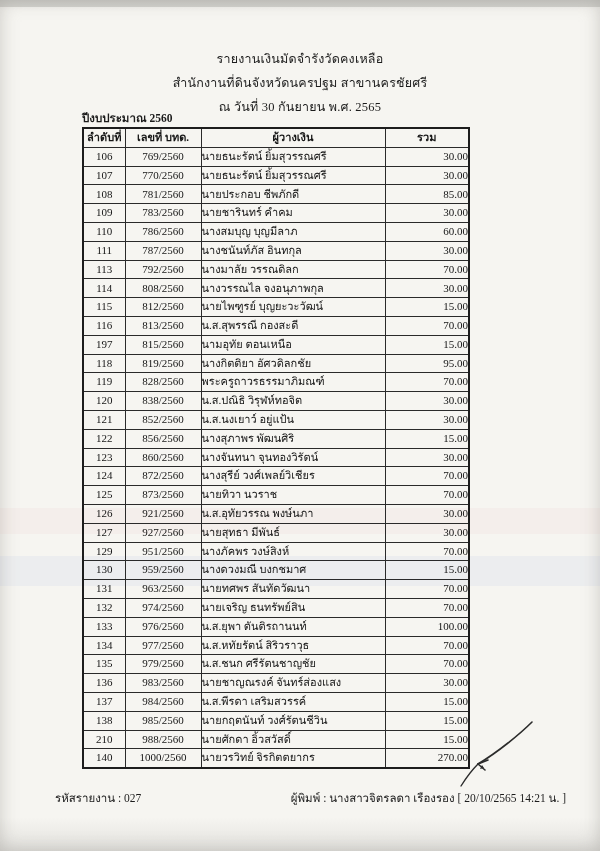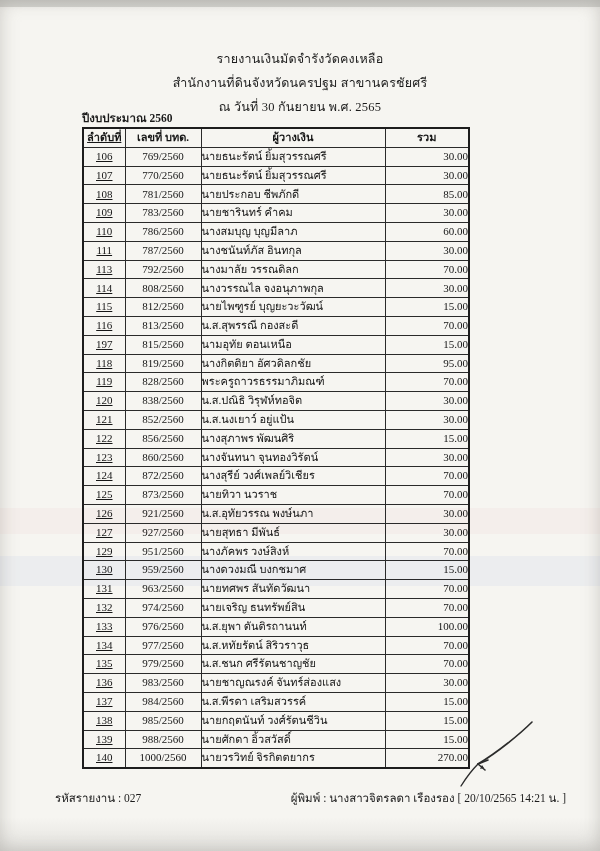--- a/index.html
+++ b/index.html
@@ -38,21 +38,21 @@
     border:1px solid #2a2a2a;
     height:17.8px;padding:0;line-height:1.05;
     overflow:hidden;white-space:nowrap;
   }
   table.report{border:2px solid #1d1d1d;}
   table.report th{font-weight:bold;font-size:11px;}
   col.c-no{width:42px;}
   col.c-doc{width:76px;}
   col.c-name{width:184px;}
   col.c-amt{width:84px;}
-  td.no,th.no{text-align:center;text-decoration:underline;}
+  td.no,th.no{text-align:center;}
   td.doc,th.doc{text-align:center;}
   td.name{text-align:left;padding-left:3px;}
   th.name{text-align:center;}
   td.amt{text-align:right;padding-right:4px;}
   th.amt{}
 
   .footer-left{
     position:absolute;left:55px;top:789px;font-size:11.5px;
   }
   .footer-right{
@@ -275,21 +275,21 @@
           <td class="name">น.ส.พีรดา  เสริมสวรรค์</td>
           <td class="amt">15.00</td>
         </tr>
         <tr>
           <td class="no">138</td>
           <td class="doc">985/2560</td>
           <td class="name">นายกฤตนันท์  วงศ์รัตนชีวิน</td>
           <td class="amt">15.00</td>
         </tr>
         <tr>
-          <td class="no">139</td>
+          <td class="no">210</td>
           <td class="doc">988/2560</td>
           <td class="name">นายศักดา  อิ้วสวัสดิ์</td>
           <td class="amt">15.00</td>
         </tr>
         <tr>
           <td class="no">140</td>
           <td class="doc">1000/2560</td>
           <td class="name">นายวรวิทย์  จิรกิตตยากร</td>
           <td class="amt">270.00</td>
         </tr>

